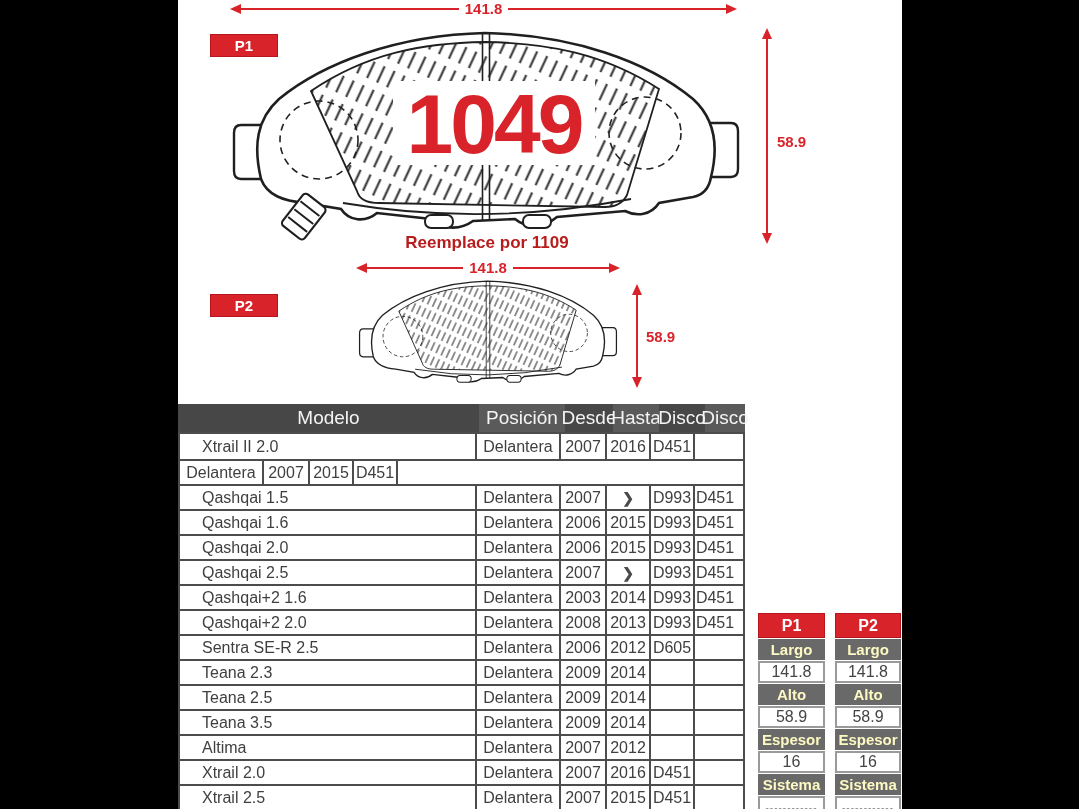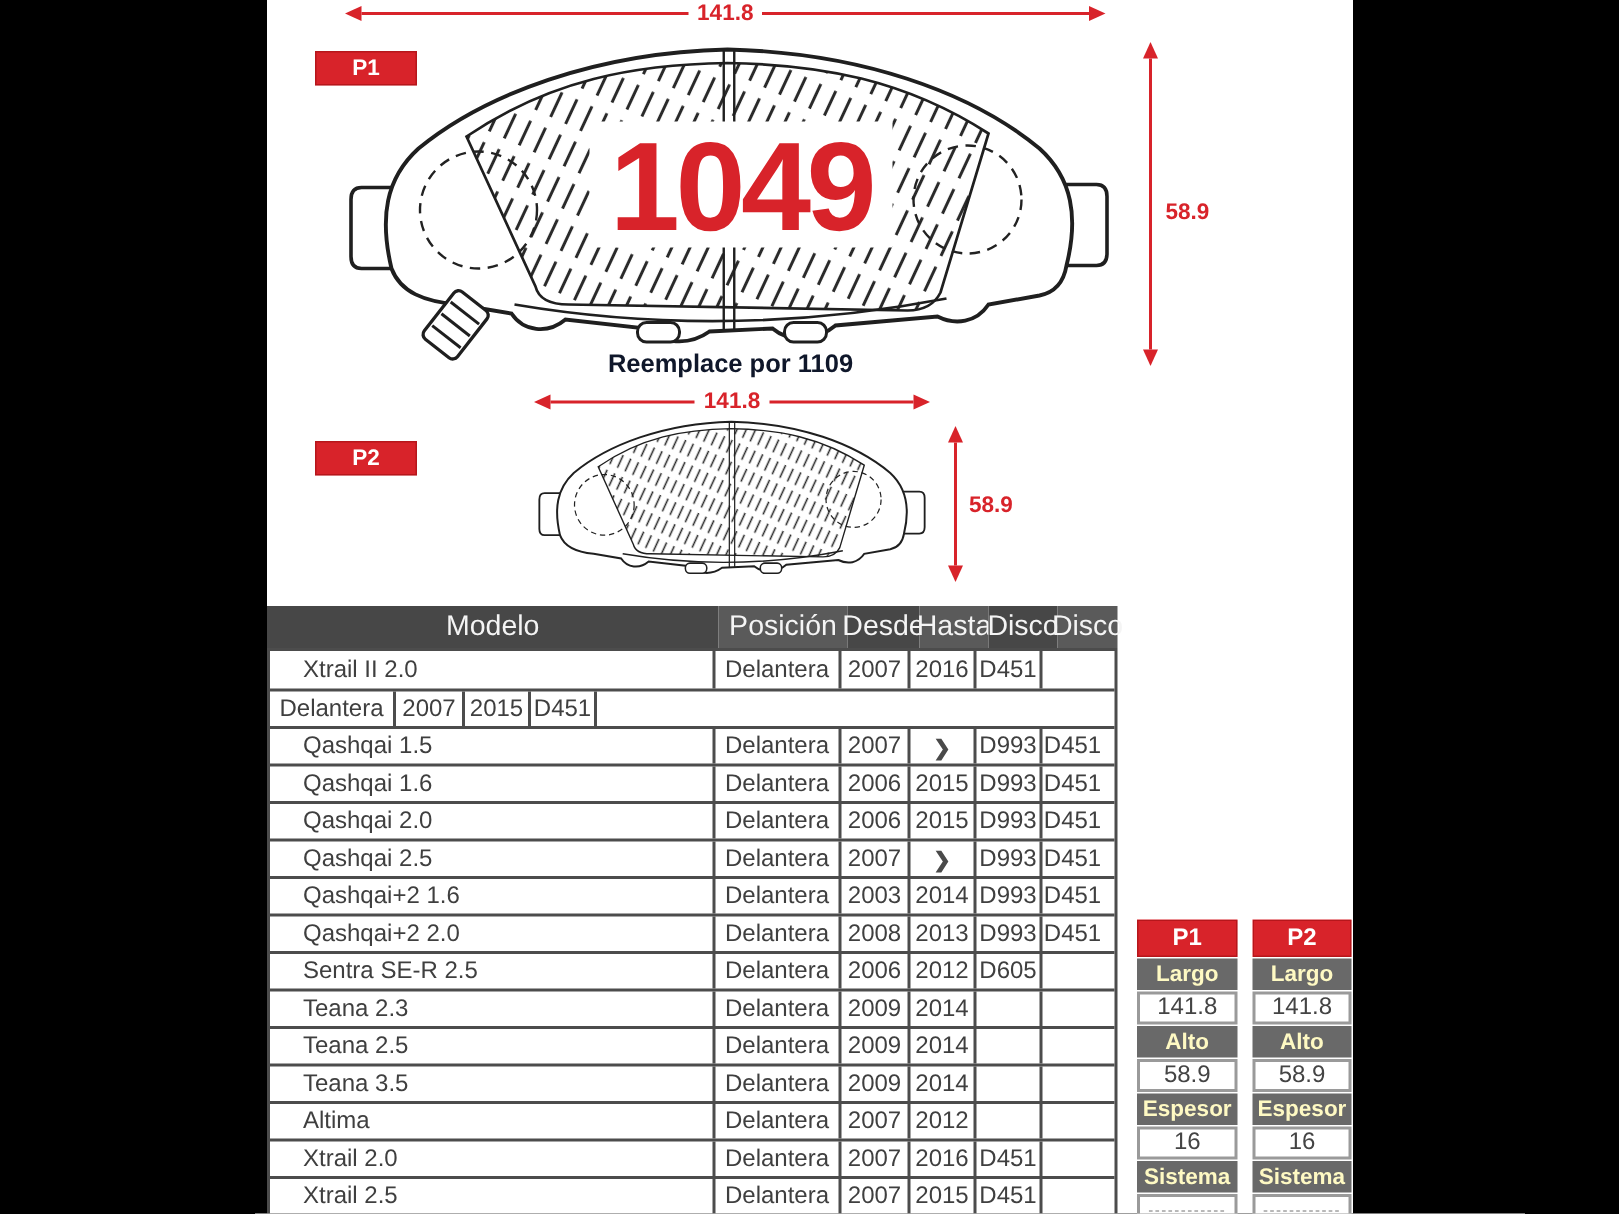--- a/index.html
+++ b/index.html
@@ -24,21 +24,21 @@
   .hdim .ah-r{width:0;height:0;border-top:5px solid transparent;border-bottom:5px solid transparent;border-left:11px solid var(--accent-red,#d8232a);}
   .hdim .ln{flex:1;height:2.5px;background:var(--accent-red,#d8232a);}
   .hdim .dim-label{padding:0 6px;color:var(--accent-red,#d8232a);font-weight:bold;font-size:15px;line-height:14px;}
 
   .vdim{position:absolute;display:flex;flex-direction:column;align-items:center;width:12px;}
   .vdim .av-t{width:0;height:0;border-left:5px solid transparent;border-right:5px solid transparent;border-bottom:11px solid var(--accent-red,#d8232a);}
   .vdim .av-b{width:0;height:0;border-left:5px solid transparent;border-right:5px solid transparent;border-top:11px solid var(--accent-red,#d8232a);}
   .vdim .ln{flex:1;width:2.5px;background:var(--accent-red,#d8232a);}
   .vdim-label{position:absolute;color:var(--accent-red,#d8232a);font-weight:bold;font-size:15px;}
 
-  .replace-note{position:absolute;text-align:center;font-weight:bold;font-size:17px;color:#0f172a;}
+  .replace-note{position:absolute;text-align:center;font-weight:bold;font-size:17px;color:#b91c1c;}
 
   .pad-svg{position:absolute;}
   .hidden-defs{position:absolute;width:0;height:0;overflow:hidden;}
 
   
   .apps-table{position:absolute;left:178px;top:404px;width:567px;}
   .thead{display:flex;height:28px;}
   .th{color:#f4f4f4;font-size:19px;display:flex;align-items:center;justify-content:center;box-sizing:border-box;}
   .thead .th:nth-child(odd){background:var(--header-dark,#474747);}
   .thead .th:nth-child(even){background:var(--header-medium,#5a5a5a);}

